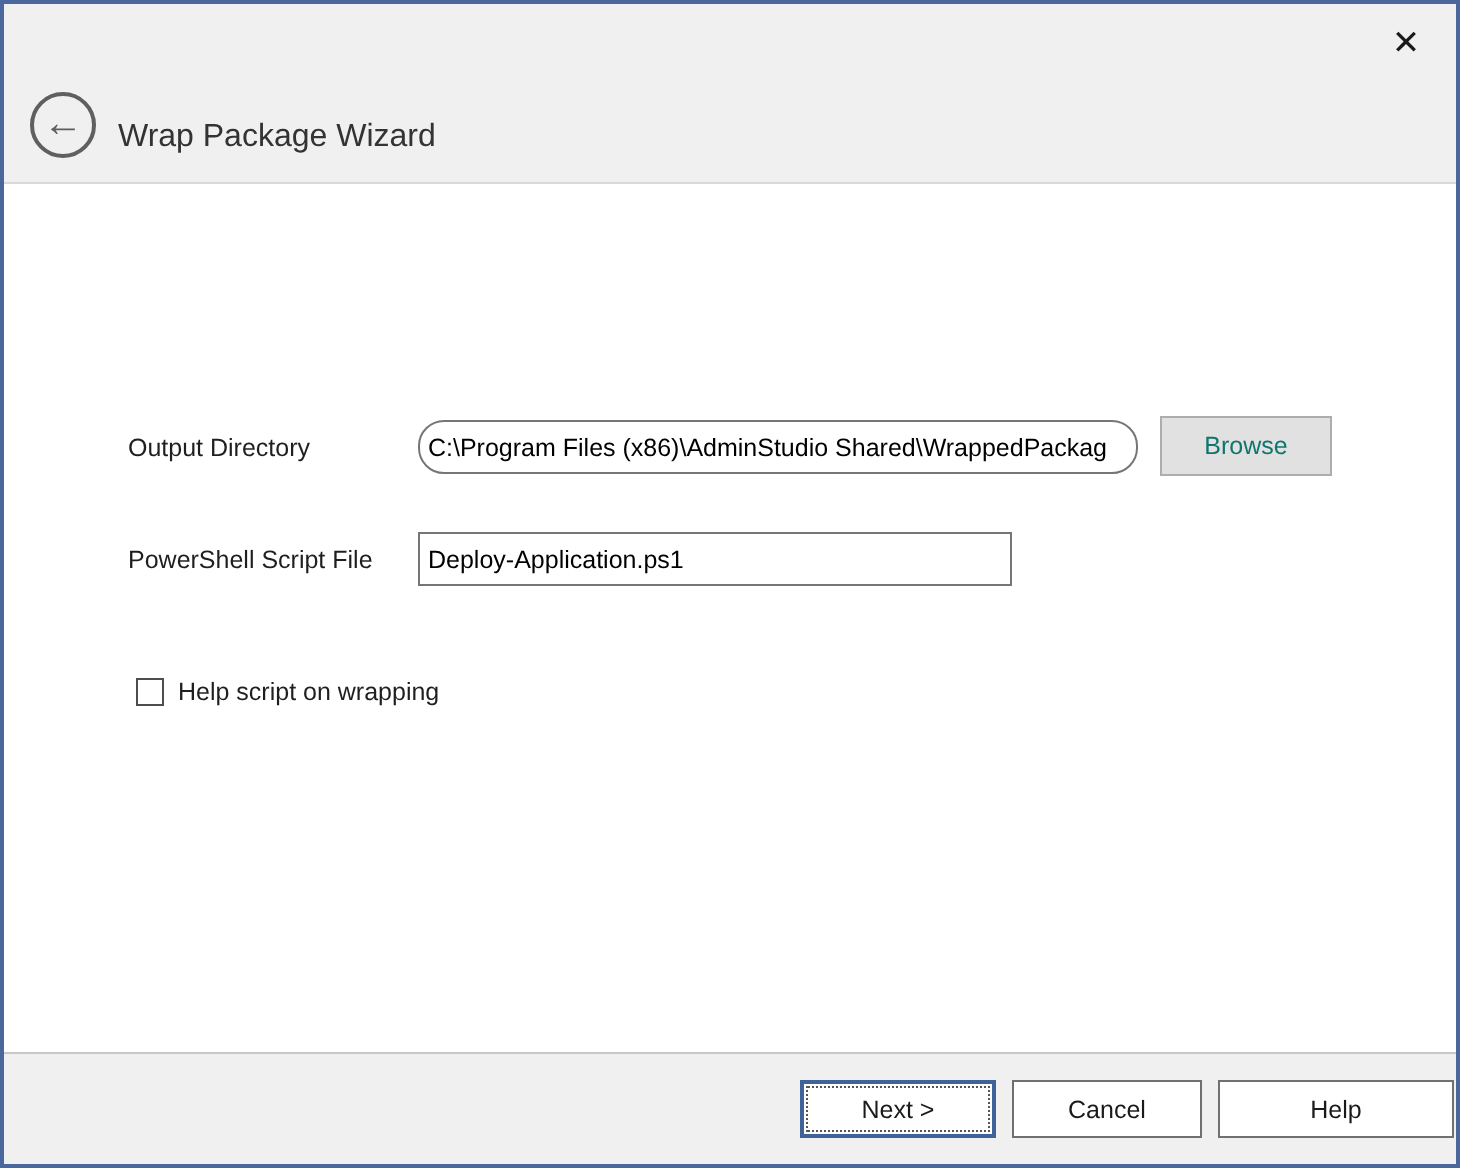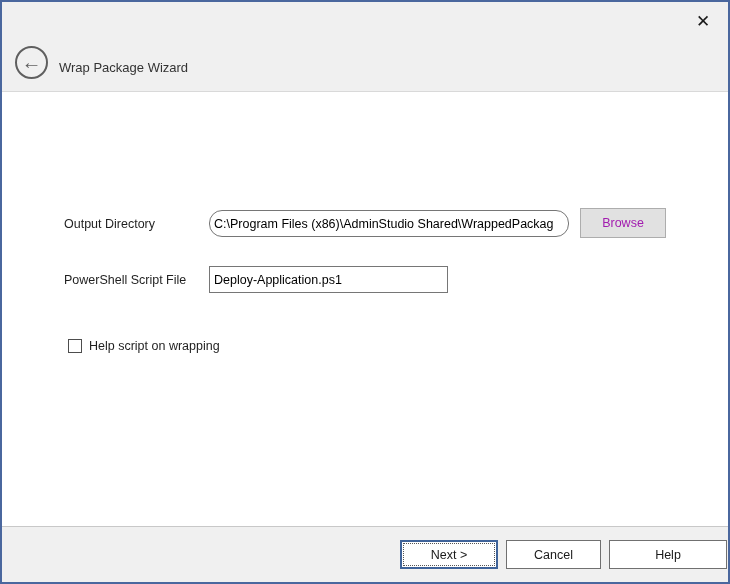--- a/index.html
+++ b/index.html
@@ -17,42 +17,42 @@
     display:flex;align-items:center;justify-content:center;
     font-size:17px;color:#1a1a1a;cursor:pointer;user-select:none;background:transparent;border:none;
   }
   .back-btn{
     position:absolute;left:13px;top:44px;width:33px;height:33px;box-sizing:border-box;
     border:2px solid #5f5f5f;border-radius:50%;background:transparent;cursor:pointer;
     display:flex;align-items:center;justify-content:center;
     color:#5f5f5f;font-size:20px;line-height:1;padding:0 0 2px 0;
   }
   .header-title{
-    position:absolute;left:57px;top:58px;font-size:13px;color:#333333;
+    position:absolute;left:57px;top:58px;font-size:16px;color:#333333;
   }
   
   .page-title{
     position:absolute;left:47px;top:123px;font-size:19px;color:#4d7ab0;
   }
   .field-label{
     position:absolute;font-size:12.5px;color:#1f1f1f;
   }
   .text-input{
     position:absolute;box-sizing:border-box;height:27px;
     border:1px solid #767676;background:#ffffff;
     font-family:"Liberation Sans","DejaVu Sans",sans-serif;
     font-size:12.5px;color:#000;padding:0 4px;outline:none;
   }
   #outdir-input{left:207px;top:208px;width:360px;border-radius:13px;}
-  #script-input{left:207px;top:264px;width:239px;}
+  #script-input{left:207px;top:264px;width:297px;}
   .browse-btn{
     position:absolute;left:578px;top:206px;width:86px;height:30px;box-sizing:border-box;
     background:#e1e1e1;border:1px solid #adadad;
     font-family:"Liberation Sans","DejaVu Sans",sans-serif;
-    font-size:12.5px;color:#a21caf;cursor:pointer;
+    font-size:12.5px;color:#0f766e;cursor:pointer;
   }
   .checkbox-row{
     position:absolute;left:66px;top:337px;display:flex;align-items:center;gap:7px;
   }
   .checkbox{
     appearance:none;-webkit-appearance:none;margin:0;
     width:14px;height:14px;box-sizing:border-box;
     border:1px solid #4d4d4d;background:#ffffff;cursor:pointer;
   }
   .checkbox-label{font-size:12.5px;color:#1f1f1f;cursor:pointer;}

